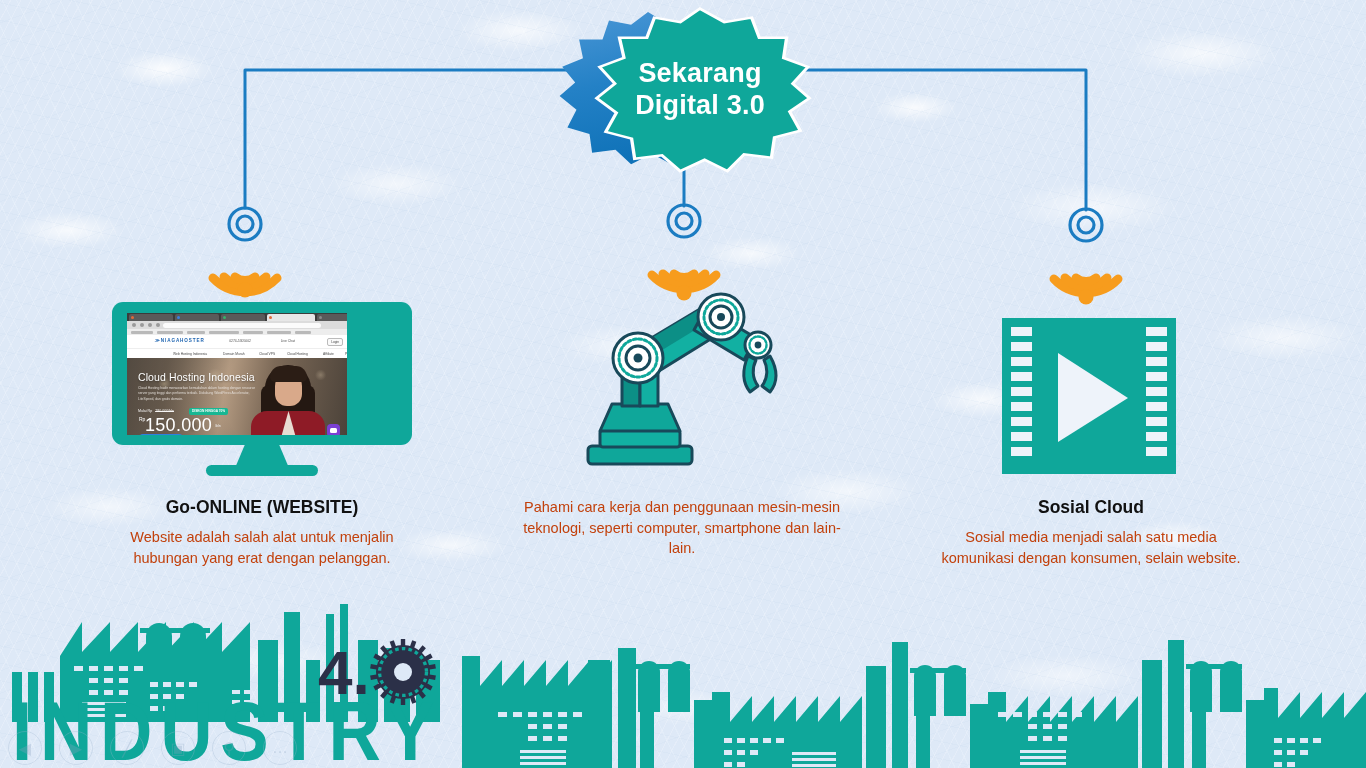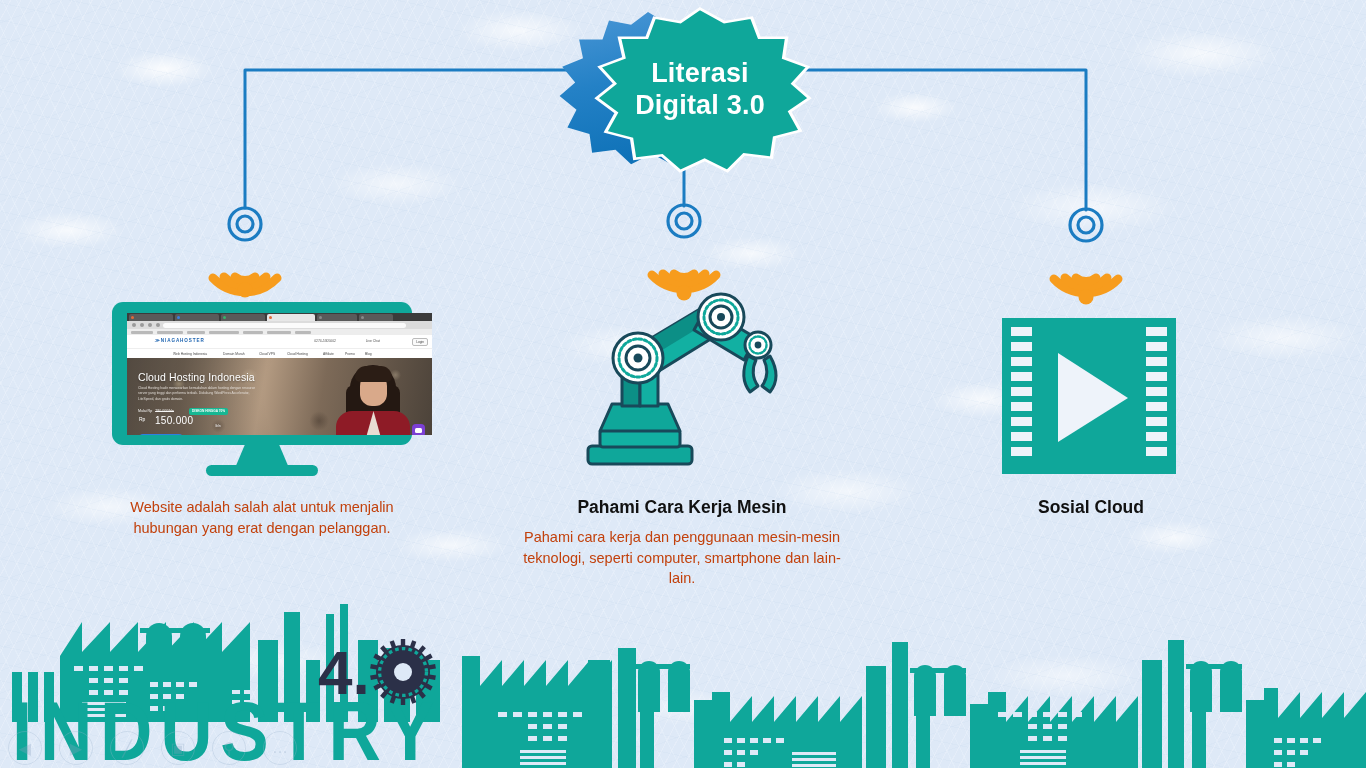--- a/index.html
+++ b/index.html
@@ -56,21 +56,21 @@
     letter-spacing:.2px;
   }
 
   
   #monitor { position:absolute; left:112px; top:302px; width:300px; height:172px; z-index:4; }
   #monitor .bezel {
     position:absolute; left:0; top:0; width:300px; height:143px;
     background:#0fa79a; border-radius:11px;
   }
   #monitor .screen {
-    position:absolute; left:15px; top:11px; width:305px; height:122px;
+    position:absolute; left:15px; top:11px; width:220px; height:122px;
     background:#4d7c0f; overflow:hidden;
   }
   .brw-tabs { height:8px; background:#3b3b3b; position:relative; }
   .brw-tabs .tab {
     position:absolute; top:1px; height:7px; border-radius:2px 2px 0 0; background:#5a5a5a;
   }
   .brw-tabs .tab.active { background:#e7e7e7; }
   .brw-tabs .tab .dot { position:absolute; left:2px; top:2px; width:3px; height:3px; border-radius:50%; }
   .brw-url { height:8px; background:#dcdcdc; position:relative; }
   .brw-url .bar {
@@ -147,21 +147,21 @@
     position:absolute; left:11px; top:51px; font-size:3.6px; color:#fff; opacity:.95;
     white-space:nowrap;
   }
   .hero .h-strike { text-decoration:line-through; margin-left:2px; }
   .hero .h-badge {
     position:absolute; left:62px; top:49.5px; background:#17b793; color:#fff;
     font-size:3.2px; font-weight:bold; padding:1.5px 3px; border-radius:2px; white-space:nowrap;
   }
   .hero .h-rp { position:absolute; left:12px; top:58px; font-size:5px; color:#fff; }
   .hero .h-price {
-    position:absolute; left:28px; top:57px; font-size:10px; color:#fff; letter-spacing:.3px;
+    position:absolute; left:18px; top:57px; font-size:18px; color:#fff; letter-spacing:.3px;
   }
   .hero .h-bln { position:absolute; left:88px; top:66px; font-size:3.6px; color:#eee; }
   .hero .h-cta {
     position:absolute; left:11px; top:76px; background:#2f7fe0; color:#fff;
     font-size:3.8px; font-weight:bold; padding:3px 9px; border-radius:9px; white-space:nowrap;
   }
   .hero .chatbtn {
     position:absolute; right:7px; bottom:6px; width:13px; height:13px;
     background:#7b3fd4; border-radius:4px;
   }
@@ -494,21 +494,21 @@
         <rect x="-2.2" y="-33" width="4.4" height="8" transform="rotate(300)"></rect>
         <rect x="-2.2" y="-33" width="4.4" height="8" transform="rotate(320)"></rect>
         <rect x="-2.2" y="-33" width="4.4" height="8" transform="rotate(340)"></rect>
       </g>
       <circle r="9" fill="#dee9f7"></circle>
     </g>
   </g>
 </svg>
 
 <div id="badge-text">
-  <div>Literasi</div>
+  <div>Sekarang</div>
   <div>Digital 3.0</div>
 </div>
 
 <div id="monitor">
   <div class="bezel"></div>
   <div class="screen">
 
     <div class="brw-tabs">
       <div class="tab" style="left:2px;  width:44px;">
           <span class="dot" style="background:#e06a3a"></span>
@@ -592,28 +592,29 @@
       <div class="h-cta">Mulai Sekarang</div>
       <div class="chatbtn"></div>
     </div>
 
   </div>
   <div class="neck"></div>
   <div class="base"></div>
 </div>
 
 <div class="col" id="col-1">
+  <div class="ttl">Go-ONLINE (WEBSITE)</div>
   <div class="desc">Website adalah salah alat untuk menjalin hubungan yang erat dengan pelanggan.</div>
 </div>
 <div class="col" id="col-2">
-  <div class="ttl">Pahami Cara Kerja Mesin</div>
   <div class="desc">Pahami cara kerja dan penggunaan mesin-mesin teknologi, seperti computer, smartphone dan lain-lain.</div>
 </div>
 <div class="col" id="col-3">
   <div class="ttl">Sosial Cloud</div>
+  <div class="desc">Sosial media menjadi salah satu media komunikasi dengan konsumen, selain website.</div>
 </div>
 
 <div id="watermark">
   <div class="wi">
       <span>◀</span>
     </div>
   <div class="wi">
       <span>▶</span>
     </div>
   <div class="wi">

